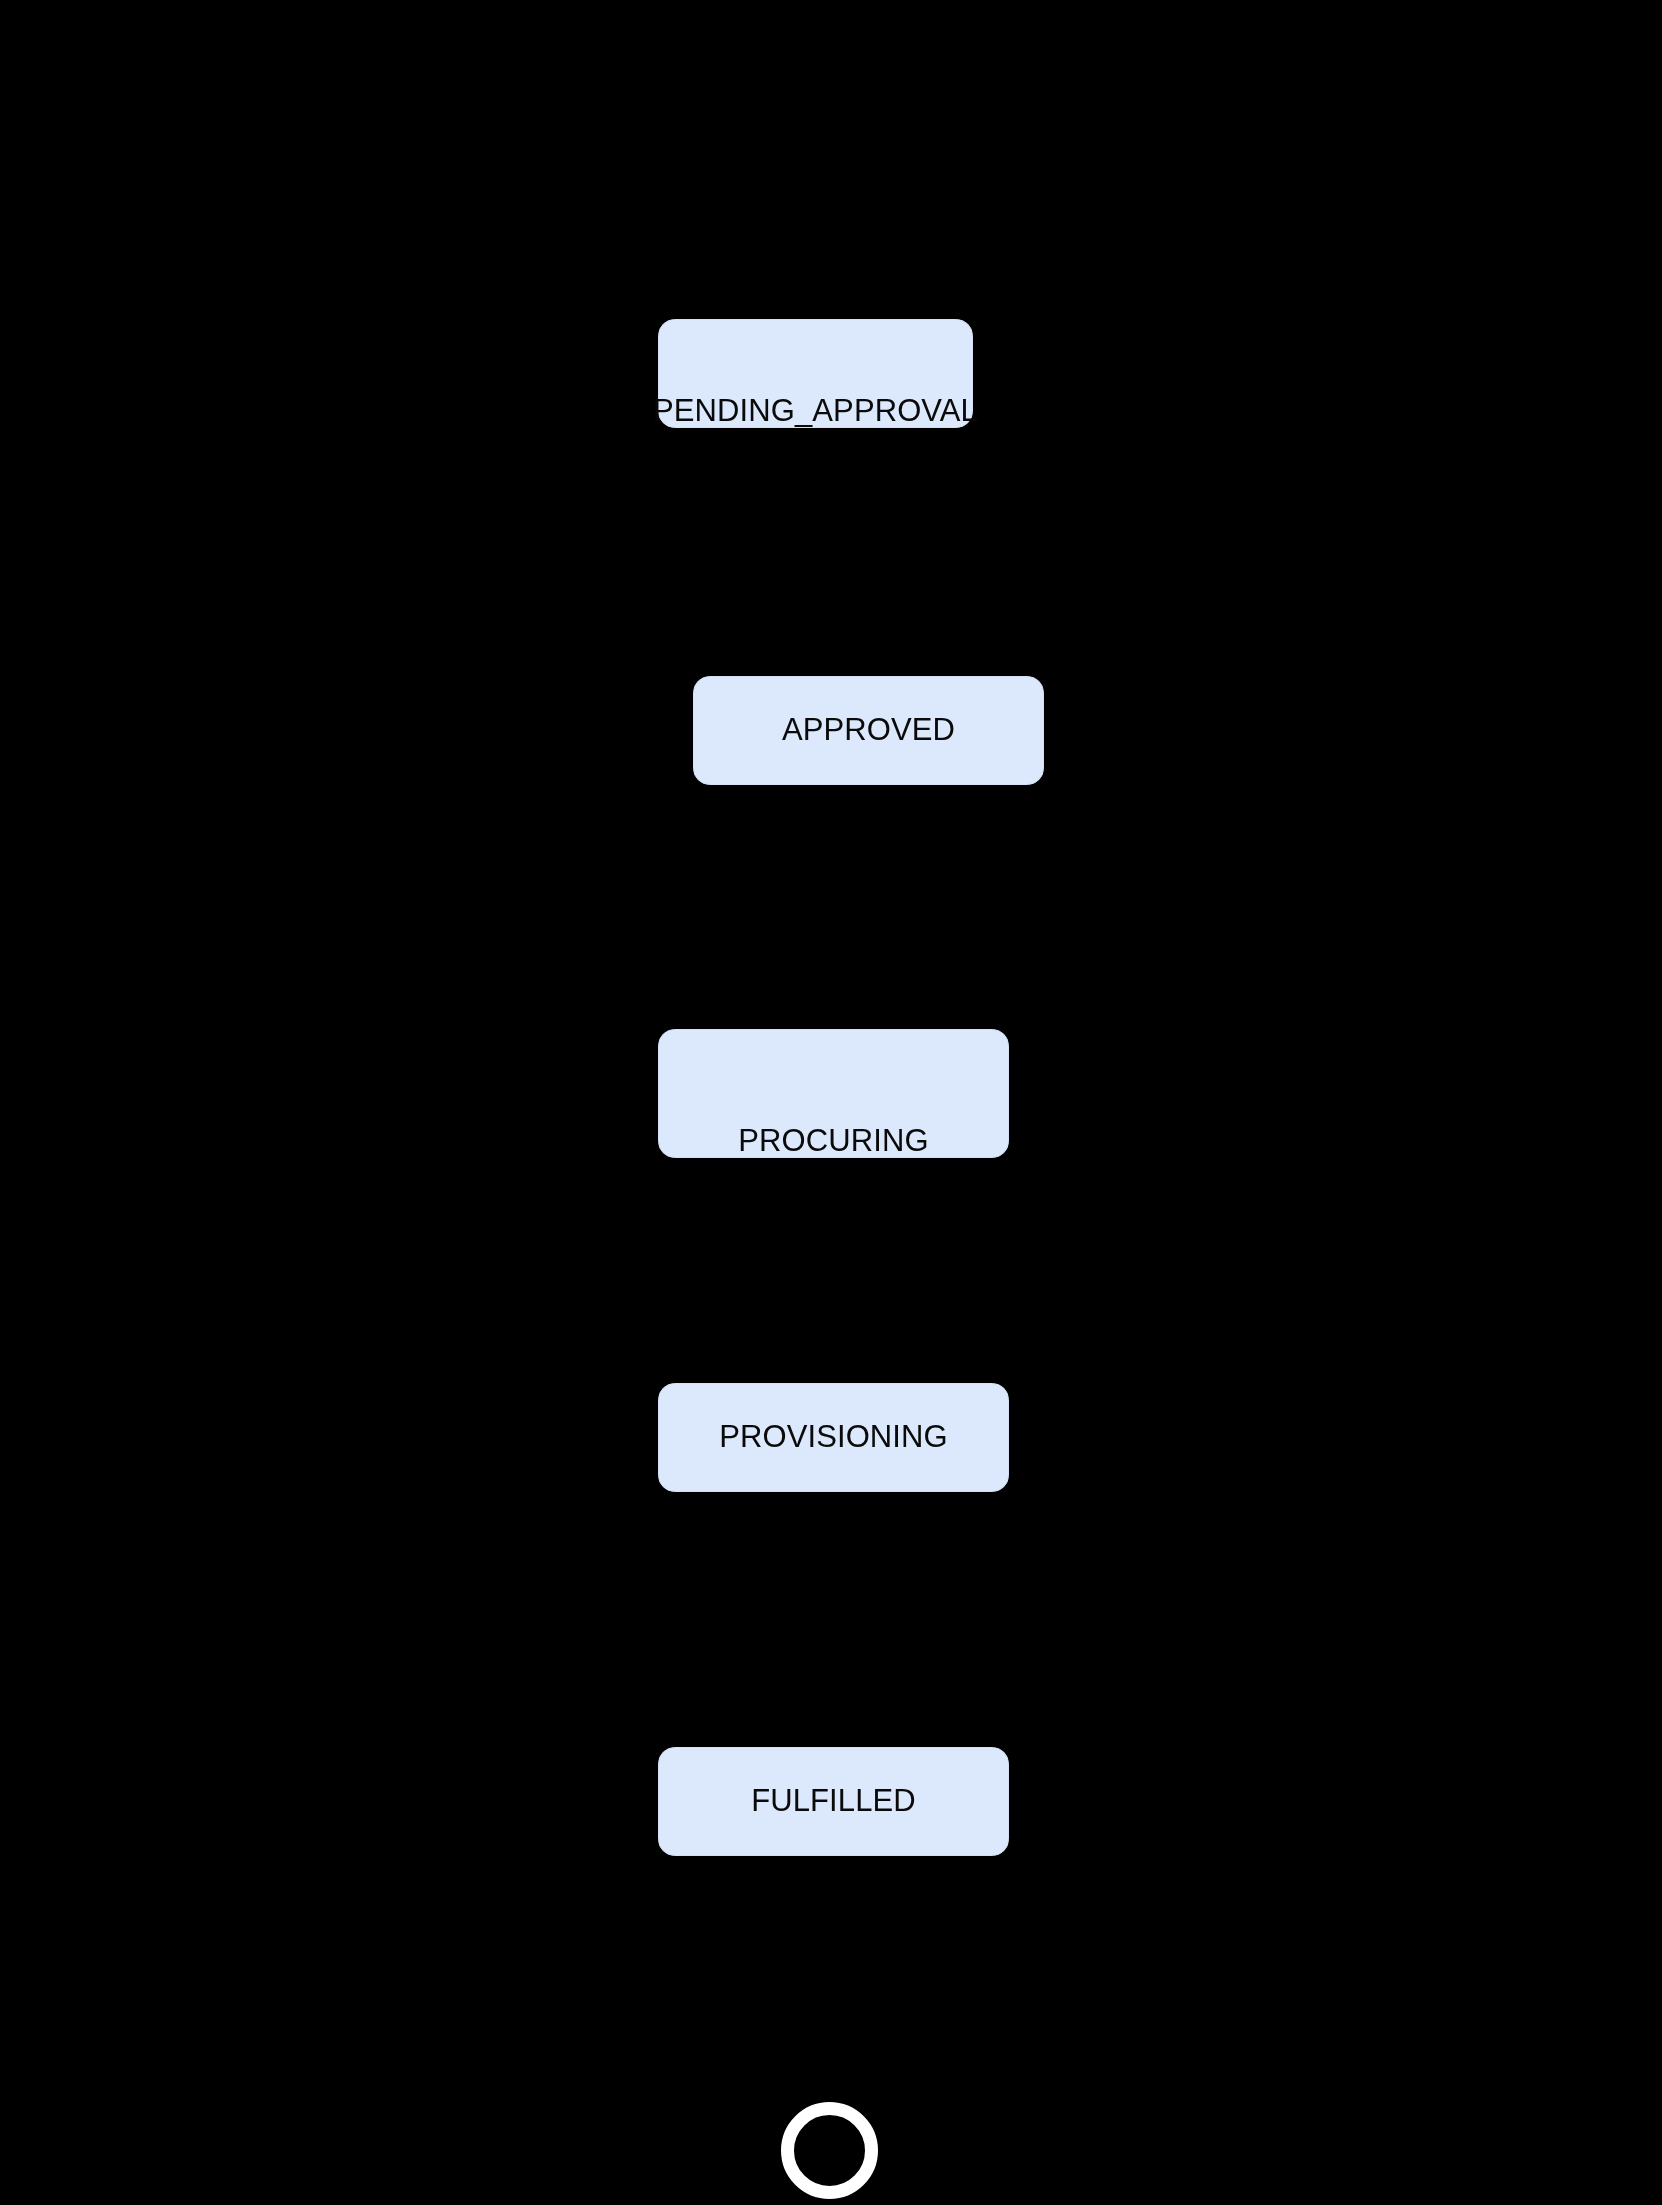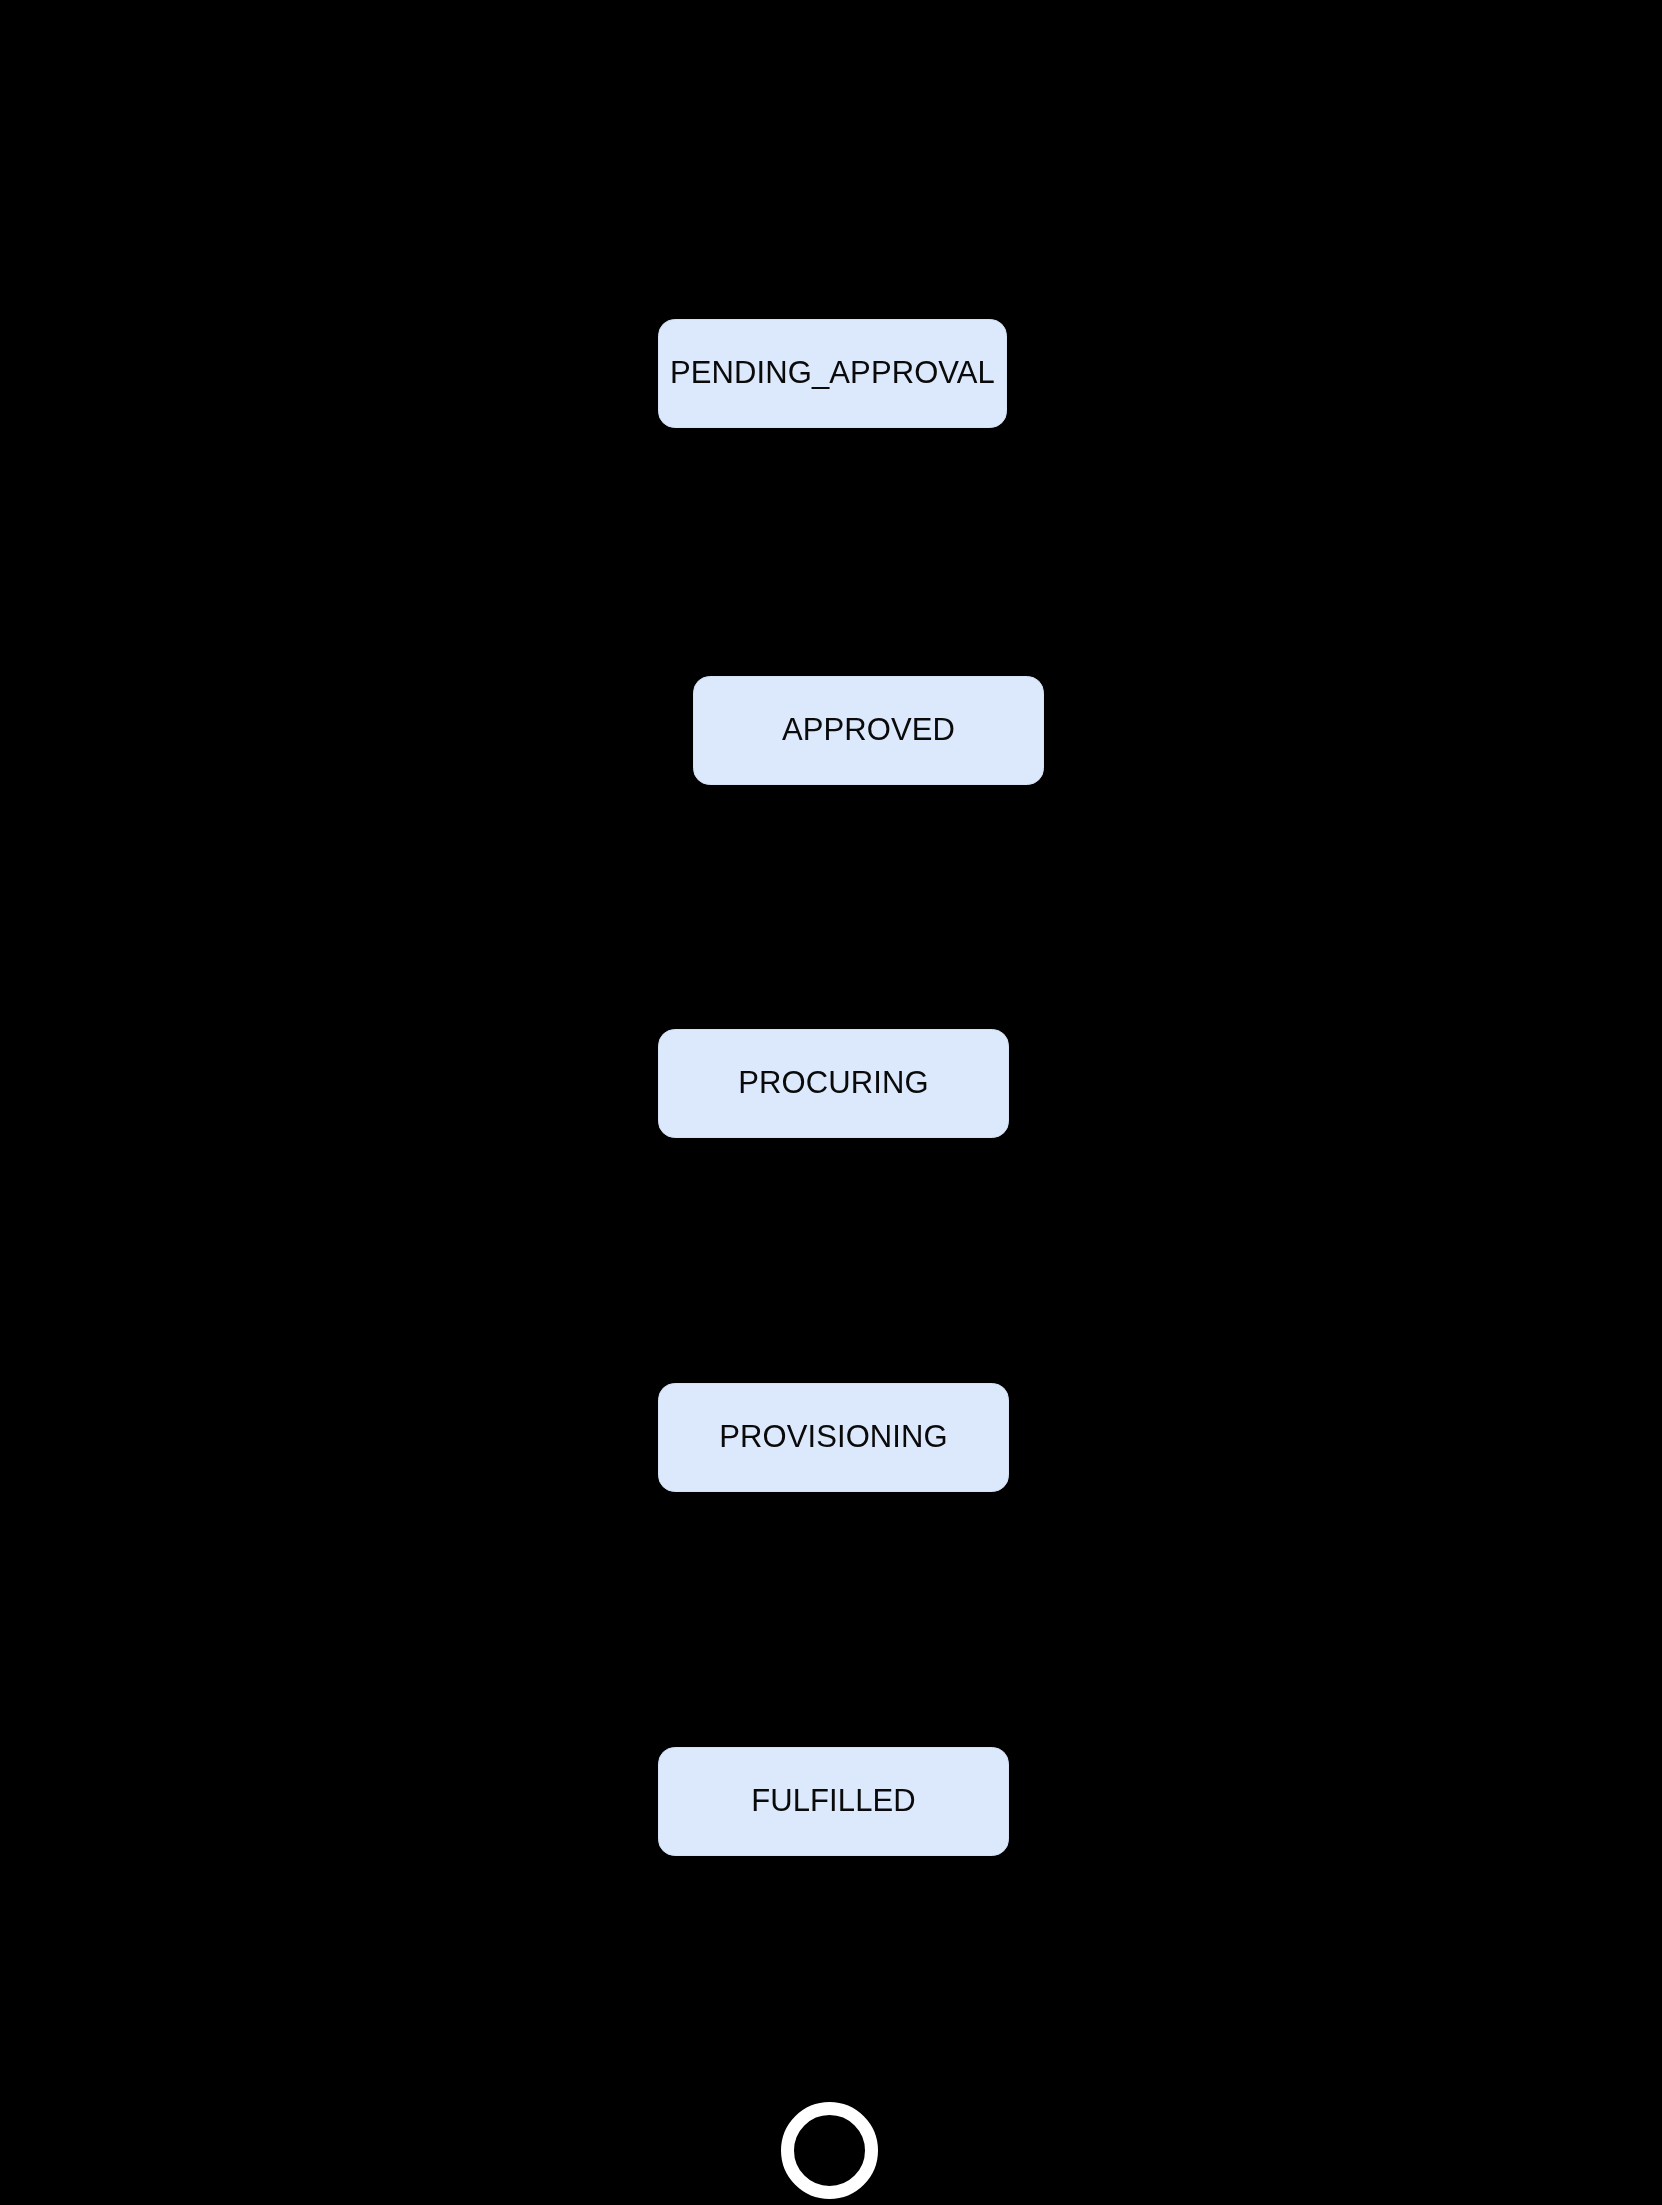--- a/index.html
+++ b/index.html
@@ -77,29 +77,29 @@
 
   <div class="edge" style="left:831px; top:1138px; height:233px;"></div>
   <div class="edge-arrow" style="left:824px; top:1371px;"></div>
 
   <div class="edge" style="left:831px; top:1492px; height:243px;"></div>
   <div class="edge-arrow" style="left:824px; top:1735px;"></div>
 
   <div class="edge" style="left:831px; top:1856px; height:234px;"></div>
   <div class="edge-arrow" style="left:824px; top:2091px;"></div>
 
-  <div class="state-node" style="left:658px; top:319px; width:349px; height:109px;">
+  <div class="state-node" style="left:658px; top:319px; width:315px; height:109px;align-items:flex-end;">
     <span class="state-label">PENDING_APPROVAL</span>
   </div>
 
   <div class="state-node" style="left:658px; top:676px; width:351px; height:109px;margin-left:35px;">
     <span class="state-label">APPROVED</span>
   </div>
 
-  <div class="state-node" style="left:658px; top:1029px; width:351px; height:109px;">
+  <div class="state-node" style="left:658px; top:1029px; width:351px; height:129px;align-items:flex-end;">
     <span class="state-label">PROCURING</span>
   </div>
 
   <div class="state-node" style="left:658px; top:1383px; width:351px; height:109px;">
     <span class="state-label">PROVISIONING</span>
   </div>
 
   <div class="state-node" style="left:658px; top:1747px; width:351px; height:109px;">
     <span class="state-label">FULFILLED</span>
   </div>

